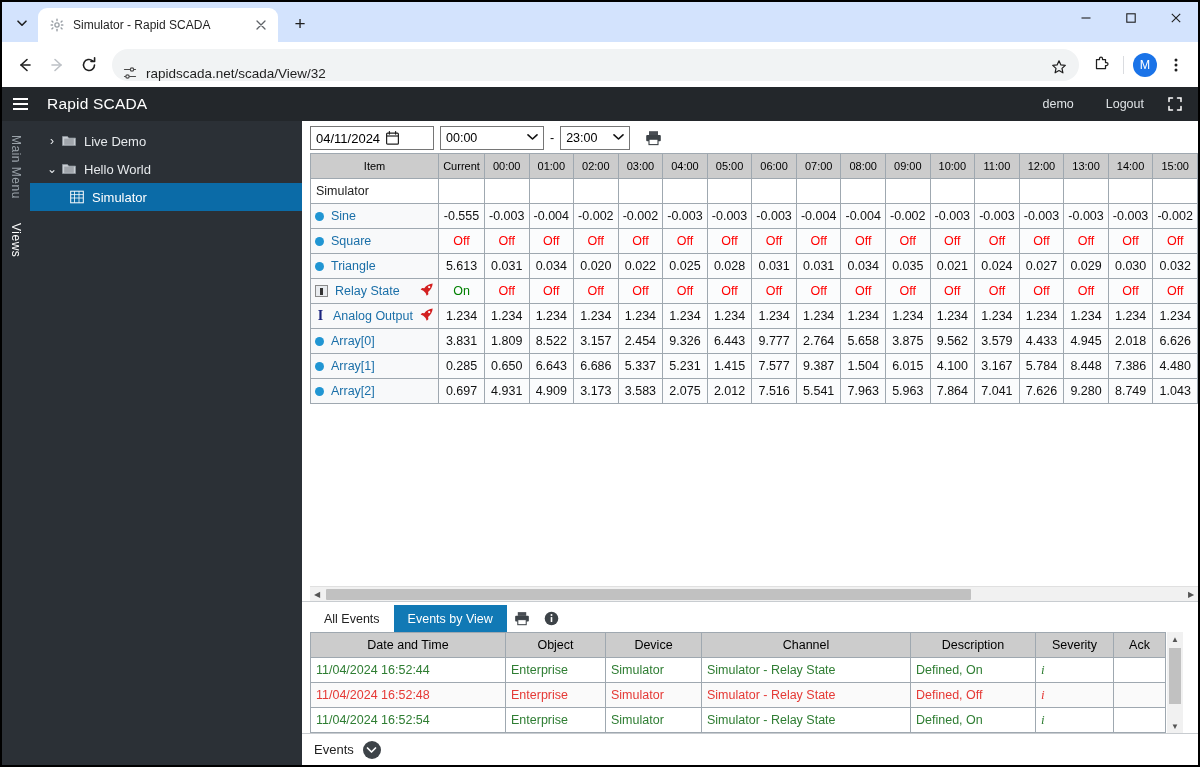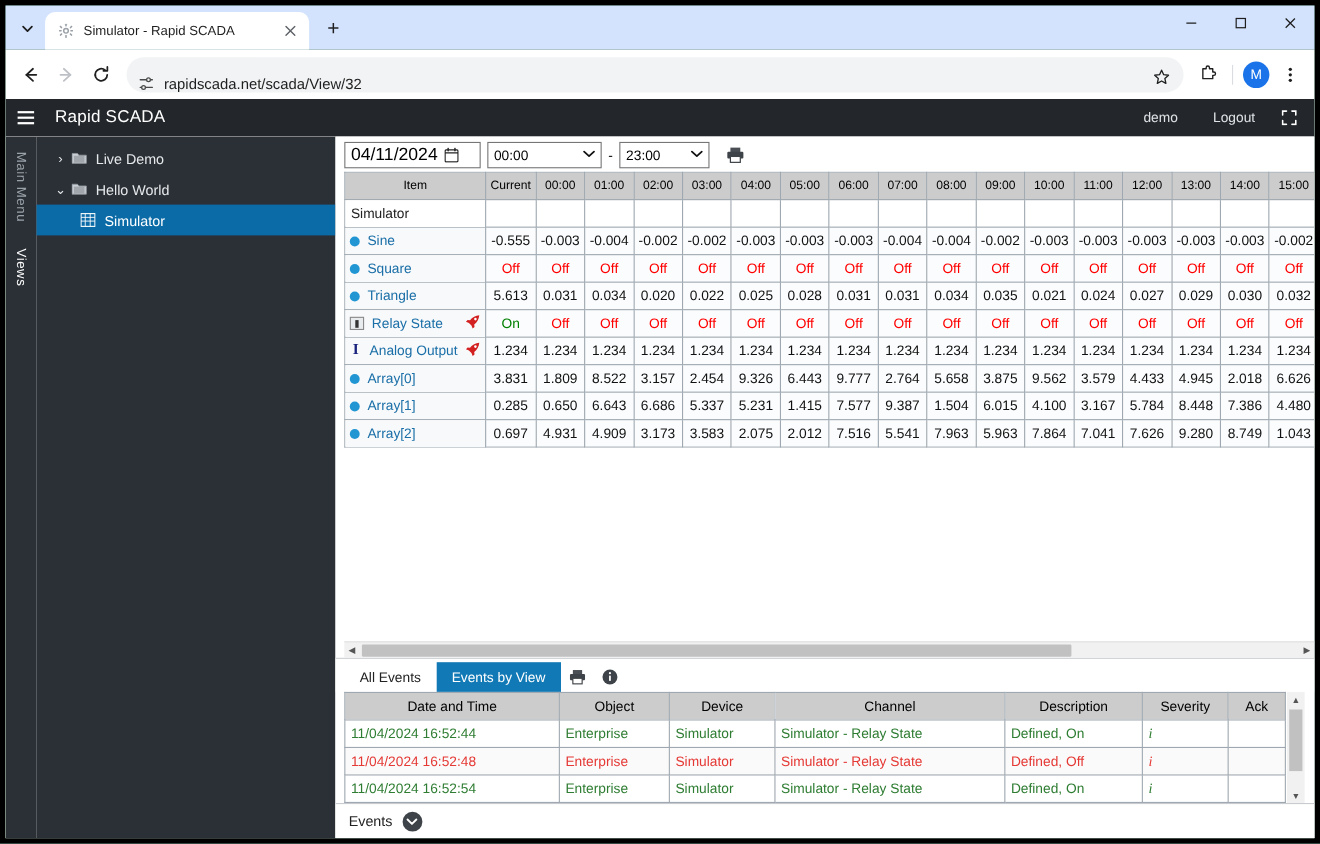--- a/index.html
+++ b/index.html
@@ -6,22 +6,22 @@
   html, body {
     width: 1200px; height: 767px;
     font-family: "Liberation Sans", sans-serif;
     background: #d6e3f7;
     overflow: hidden;
   }
 
   
   #browser {
     width: 1200px; height: 767px;
-    background: #14532d;
-    border: 5px solid #000000;
+    background: #f97316;
+    border: 2px solid #000000;
     display: flex; flex-direction: column;
     position: relative;
   }
   .tabstrip {
     height: 40px; background: #d3e3fd;
     display: flex; align-items: flex-end; padding-left: 6px;
     position: relative; flex: none;
   }
   .tab-list-btn {
     width: 28px; height: 28px; margin-bottom: 5px; margin-right: 2px;
@@ -137,31 +137,31 @@
 
   .content { flex: 1; background: #fff; display: flex; flex-direction: column; overflow: hidden; position: relative; }
 
   
   .data-toolbar {
     height: 32px; display: flex; align-items: center; gap: 6px;
     padding: 5px 8px 3px 8px; flex: none;
   }
   .dt-date {
     height: 24px; border: 1px solid #767676; background: #fff;
-    font-size: 16px; color: #000; padding: 0 4px 0 5px;
+    font-size: 13px; color: #000; padding: 0 4px 0 5px;
     display: flex; align-items: center; gap: 6px; cursor: text; min-width: 124px;
   }
   .dt-date span { flex: 1; }
   .dt-sel {
     height: 24px; border: 1px solid #767676; background: #fff;
     font-size: 12.5px; color: #000; padding: 0 5px;
     display: flex; align-items: center; cursor: pointer;
   }
   .dt-sel.w1 { width: 104px; }
-  .dt-sel.w2 { width: 82px; justify-content: center; }
+  .dt-sel.w2 { width: 70px; justify-content: center; }
   .dt-sel .chev { margin-left: auto; font-size: 9px; }
   .dash { font-size: 12.5px; color: #000; }
   .print-btn { width: 26px; height: 26px; display:flex; align-items:center; justify-content:center; cursor:pointer; margin-left: 4px; }
 
   
   .table-wrap { flex: none; overflow: hidden; position: relative; padding-left: 8px; }
   table.dt { border-collapse: collapse; font-size: 12.5px; table-layout: fixed; }
   table.dt th, table.dt td {
     border: 1px solid #9fa8b0; height: 25px; padding: 0 4px;
     white-space: nowrap; font-weight: normal;

